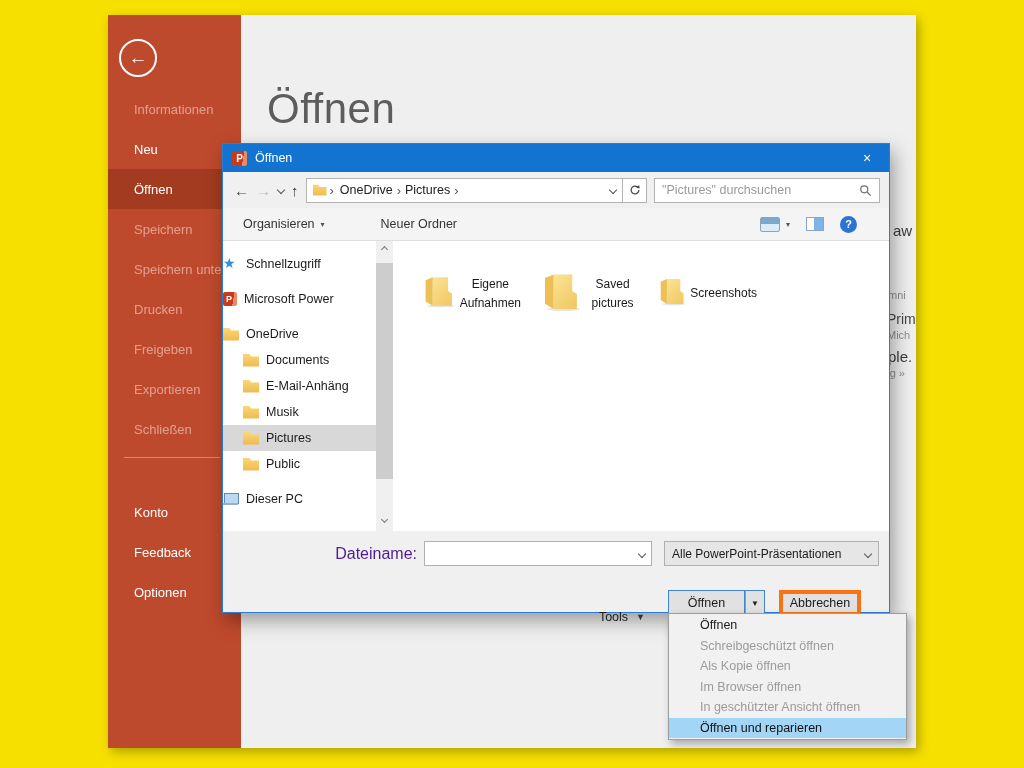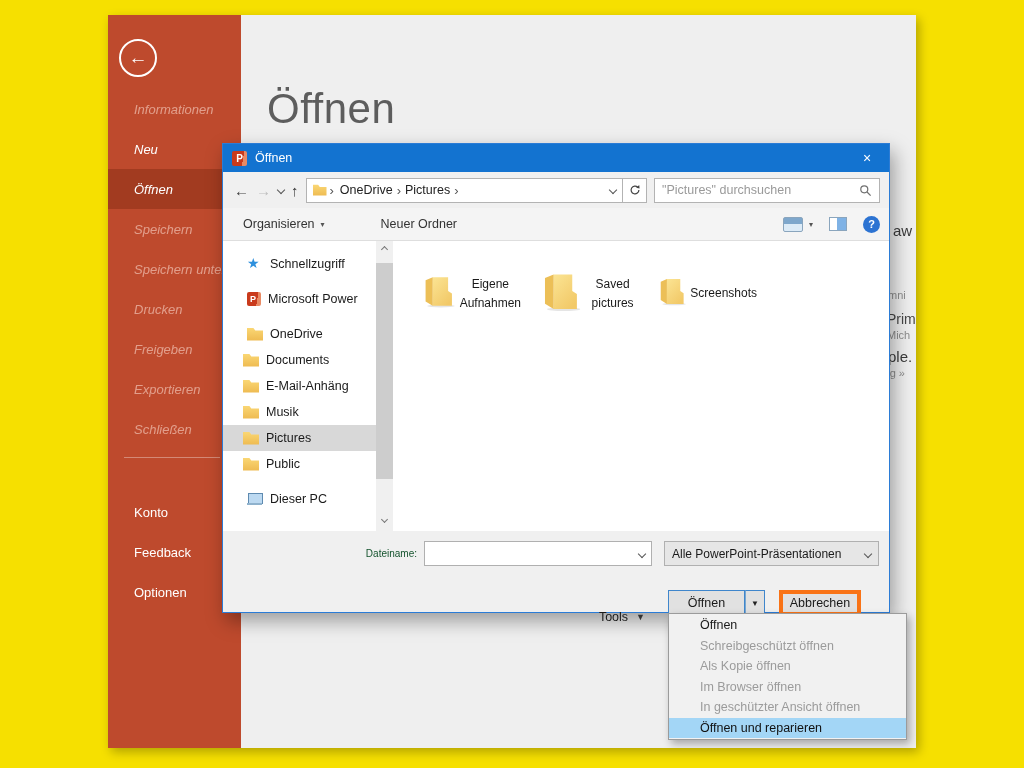--- a/index.html
+++ b/index.html
@@ -7,21 +7,21 @@
   body { background:#F6E000; font-family:"Liberation Sans", sans-serif; position:relative; }
 
   
   .window { position:absolute; left:108px; top:15px; width:808px; height:733px;
             background:#efefef; box-shadow:3px 4px 10px rgba(0,0,0,.28); overflow:hidden; }
 
   
   .sidebar { position:absolute; left:0; top:0; width:133px; height:100%; background:#BE4A2D; z-index:1; }
   .back-circle { position:absolute; left:11px; top:24px; width:38px; height:38px; border:2.5px solid #fff;
                  border-radius:50%; color:#fff; font-size:19px; display:flex; align-items:center; justify-content:center; cursor:pointer; }
-  .sb-list { position:absolute; left:0; top:74px; width:100%;font-style:italic; }
+  .sb-list { position:absolute; left:0; top:74px; width:100%; }
   .sb-list2 { position:absolute; left:0; top:477px; width:100%; }
   .sb-item { height:40px; display:flex; align-items:center; padding-left:26px; color:#fff; font-size:13px; cursor:pointer; }
   .sb-item.disabled { color:rgba(255,227,216,0.55); }
   .sb-item.selected { background:#A23B20; }
   .sb-divider { position:absolute; left:16px; top:442px; width:96px; height:1px; background:rgba(255,255,255,0.35); }
 
   
   .backstage-main { position:absolute; left:133px; top:0; right:0; height:100%; }
   .bs-heading { position:absolute; left:26px; top:70px; font-size:42px; font-weight:300; color:#5d5d5d; letter-spacing:.5px; }
 
@@ -56,36 +56,36 @@
   .crumb-sep { font-size:13px; color:#555; padding:0 1px; }
   .addr-spacer { flex:1; }
   .refresh-box { width:24px; height:25px; background:#fff; border:1px solid #b3b3b3; border-left:none;
                  display:flex; align-items:center; justify-content:center; cursor:pointer; }
   .search { width:226px; height:25px; background:#fff; border:1px solid #b3b3b3; display:flex; align-items:center; padding:0 7px; }
   .search input { border:none; outline:none; flex:1; font-size:12.5px; font-family:"Liberation Sans",sans-serif; color:#333; background:transparent; }
   .search input::placeholder { color:#9a9a9a; }
 
   
   .toolbar { height:33px; background:#f4f4f4; border-bottom:1px solid #dedede; display:flex; align-items:center;
-             padding:0 9px 0 20px; font-size:12.5px; color:#333; flex:0 0 auto; }
+             padding:0 32px 0 20px; font-size:12.5px; color:#333; flex:0 0 auto; }
   .tool-item { display:flex; align-items:center; gap:6px; cursor:pointer; }
   .tool-item .dd { font-size:8px; color:#555; }
   .tool-gap { width:56px; }
   .tb-spacer { flex:1; }
   .view-ico { width:20px; height:15px; border:1px solid #8aa5bd; border-radius:2px;
               background:linear-gradient(180deg,#7ea7cc 45%,#dcebf7 45%); }
   .pane-ico { width:18px; height:14px; border:1px solid #8aa5bd; background:#fff; position:relative; margin-left:16px; }
   .pane-ico::after { content:""; position:absolute; right:0; top:0; width:9px; height:100%; background:#7fb2e5; }
   .help-ico { width:17px; height:17px; border-radius:50%; background:#2c73d2; color:#fff; font-size:11px; font-weight:bold;
               display:flex; align-items:center; justify-content:center; margin-left:16px; cursor:pointer; }
 
   
   .content { flex:1; display:flex; min-height:0; }
   .tree { width:153px; background:#fff; padding-top:10px; overflow:hidden; }
-  .tree-item { height:26px; display:flex; align-items:center; gap:7px; padding-left:24px; font-size:12.5px; color:#1a1a1a;
+  .tree-item { height:26px; display:flex; align-items:center; gap:7px; font-size:12.5px; color:#1a1a1a;
                white-space:nowrap; cursor:pointer; }
   .tree-item.child { padding-left:20px; }
   .tree-item.gap { margin-top:9px; }
   .tree-item.selected { background:#d8d8d8; }
   .tree-icon { width:16px; height:15px; flex:0 0 auto; position:relative; }
   .tree-icon.folder { background:linear-gradient(180deg,#fbd977,#edb84e); clip-path:polygon(0 10%,40% 10%,52% 27%,100% 27%,100% 93%,0 93%); }
   .tree-icon.star::before { content:"★"; color:#2e90dd; font-size:14px; position:absolute; top:-2px; left:0; }
   .tree-icon.powerpoint { background:linear-gradient(100deg,#c93a1c 70%,#e98a64 70%); border-radius:2px; width:14px; height:14px; }
   .tree-icon.powerpoint::before { content:"P"; color:#fff; font-size:9px; font-weight:bold; position:absolute; left:3px; top:2px; }
   .tree-icon.computer::before { content:""; position:absolute; left:1px; top:1px; width:13px; height:9px;
@@ -98,21 +98,21 @@
   .scroll-btn.bottom { bottom:4px; }
   .scroll-thumb { position:absolute; left:0; top:22px; width:17px; height:216px; background:#cdcdcd; cursor:pointer; }
 
   .files { flex:1; background:#fff; padding:19px 0 0 26px; display:flex; align-items:flex-start; gap:16px; }
   .file-tile { width:102px; display:flex; flex-direction:row; align-items:center; cursor:pointer; }
   .file-name { font-size:12px; color:#1a1a1a; text-align:center; margin-top:5px; line-height:1.55; }
 
   
   .footer { height:81px; flex:0 0 auto; padding-top:10px; }
   .f-row { display:flex; align-items:center; justify-content:flex-end; }
-  .fn-label { font-size:10px; color:#14532d; margin-right:7px; }
+  .fn-label { font-size:16px; color:#4c1d95; margin-right:7px; }
   .fn-box { width:228px; height:25px; background:#fff; border:1px solid #b0b0b0; display:flex; align-items:center; padding:0 6px; margin-right:12px; }
   .fn-box input { border:none; outline:none; flex:1; font-size:12.5px; font-family:"Liberation Sans",sans-serif; background:transparent; }
   .ft-box { width:215px; height:25px; background:#e6e6e6; border:1px solid #b0b0b0; display:flex; align-items:center;
             padding:0 7px; font-size:12px; color:#1a1a1a; margin-right:10px; cursor:pointer; }
   .ft-box .sp { flex:1; }
   .row2 { margin-top:16px; }
   .tools { display:flex; align-items:center; gap:8px; font-size:12.5px; color:#1a1a1a; margin-right:23px; cursor:pointer;margin-top:28px; }
   .tools .dd { font-size:9px; color:#333; }
   .btn { height:26px; background:#e1e1e1; border:4px solid #f97316; font-size:12.5px; color:#1a1a1a;
          font-family:"Liberation Sans",sans-serif; cursor:pointer; }

